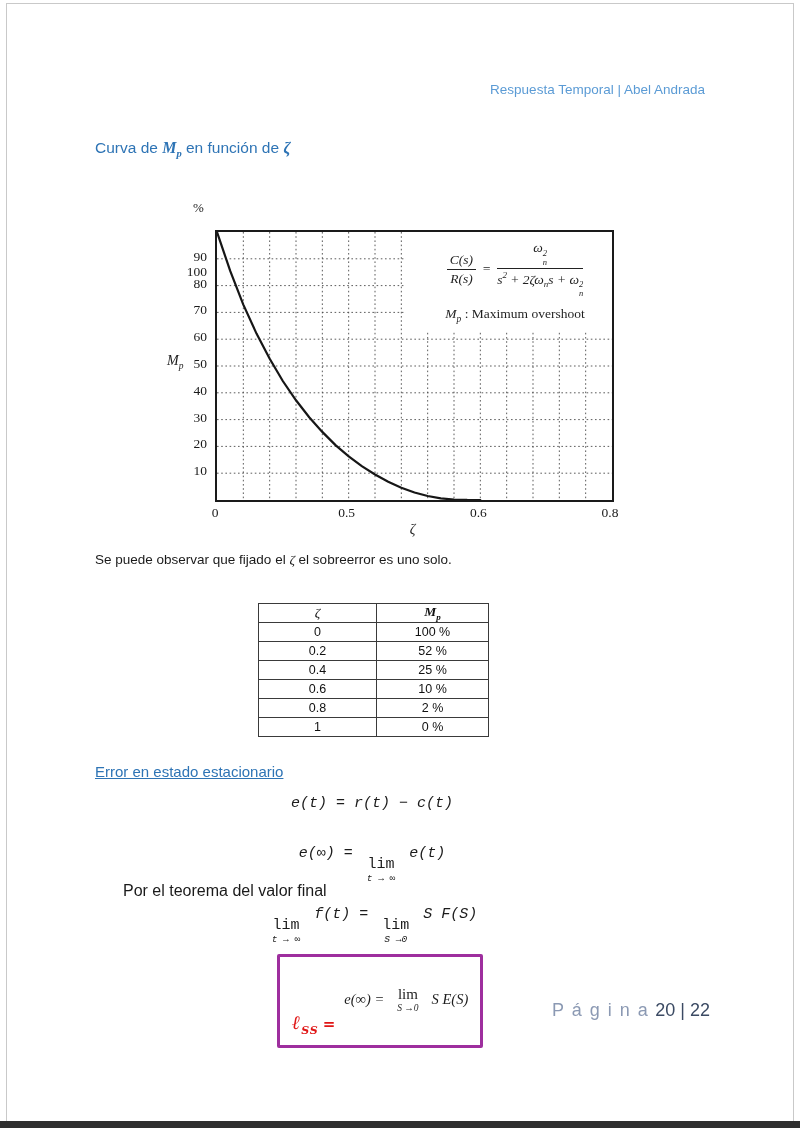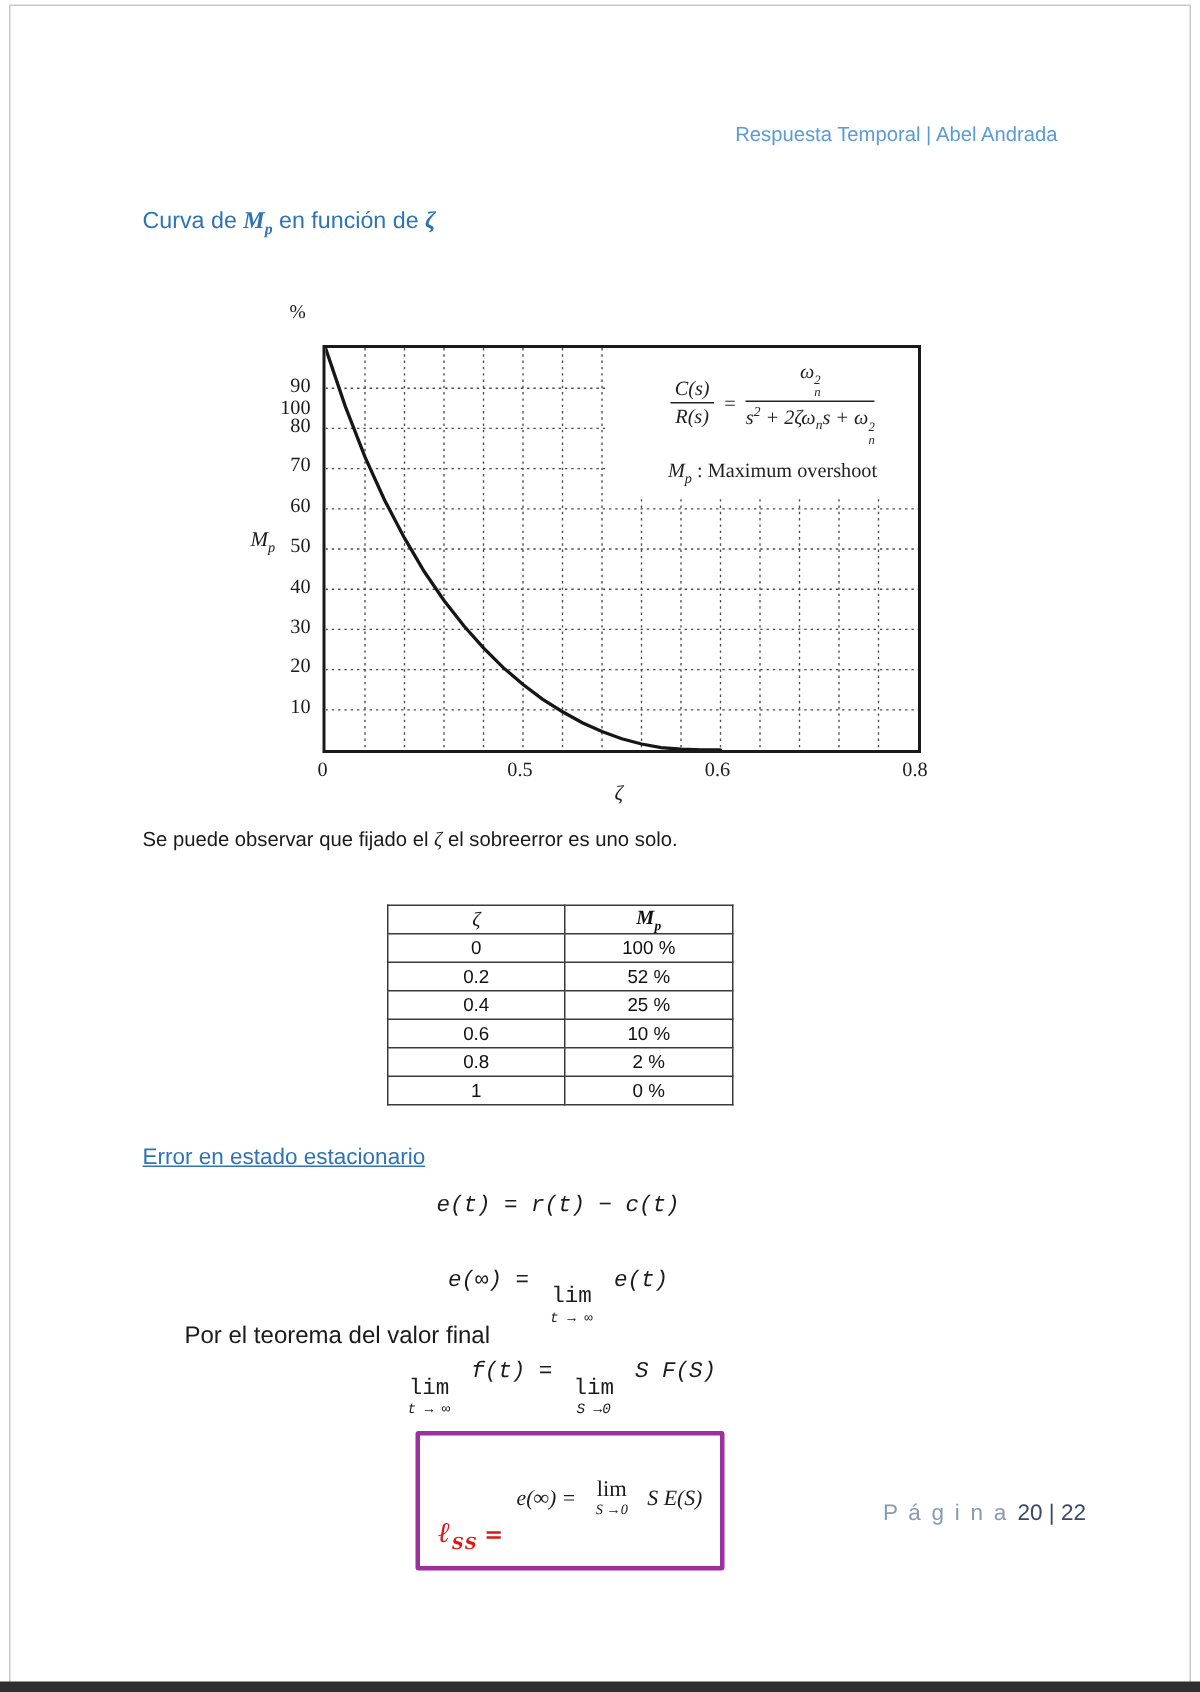--- a/index.html
+++ b/index.html
@@ -46,21 +46,21 @@
   
   .eq{position:absolute;left:0;width:744px;text-align:center;font-family:Liberation Mono, monospace;font-style:italic;font-size:15px;color:#1c1c1c;}
   .lim{display:inline-flex;flex-direction:column;align-items:center;vertical-align:-0.75em;line-height:1;margin:0 5px;text-align:center;}
   .lim .w{font-style:normal;font-size:15px;}
   .lim .u{font-style:italic;font-size:9.5px;margin-top:2px;}
   .boxed{position:absolute;left:277px;top:954px;border:3px solid #9e2f9e;border-radius:2px;background:#fff;padding:6px 12px 8px;display:flex;align-items:center;gap:8px;font-family:"Liberation Serif",serif;font-style:italic;font-size:14.5px;color:#1c1c1c;}
   .hand{color:#e01515;font-family:"DejaVu Serif",serif;font-weight:bold;font-style:italic;font-size:19px;letter-spacing:1px;margin-top:48px;}
   .hand sub{font-size:11px;}
   .hand .heq{font-size:15px;margin-left:4px;}
   
-  .doc-footer{position:absolute;top:1000px;right:76px;font-size:15px;}
+  .doc-footer{position:absolute;top:1000px;right:90px;font-size:18px;}
   .doc-footer .lbl{color:#8b99b3;letter-spacing:1.5px;}
   .doc-footer .num{color:#3b4a63;margin-left:6px;}
   .bottom-bar{position:absolute;left:0;bottom:0;width:800px;height:7px;background:#2f2f2f;}
 </style>
 </head>
 <body>
 
 <div class="page-border"></div>
 
 <div class="doc-header">Respuesta Temporal | Abel Andrada</div>

